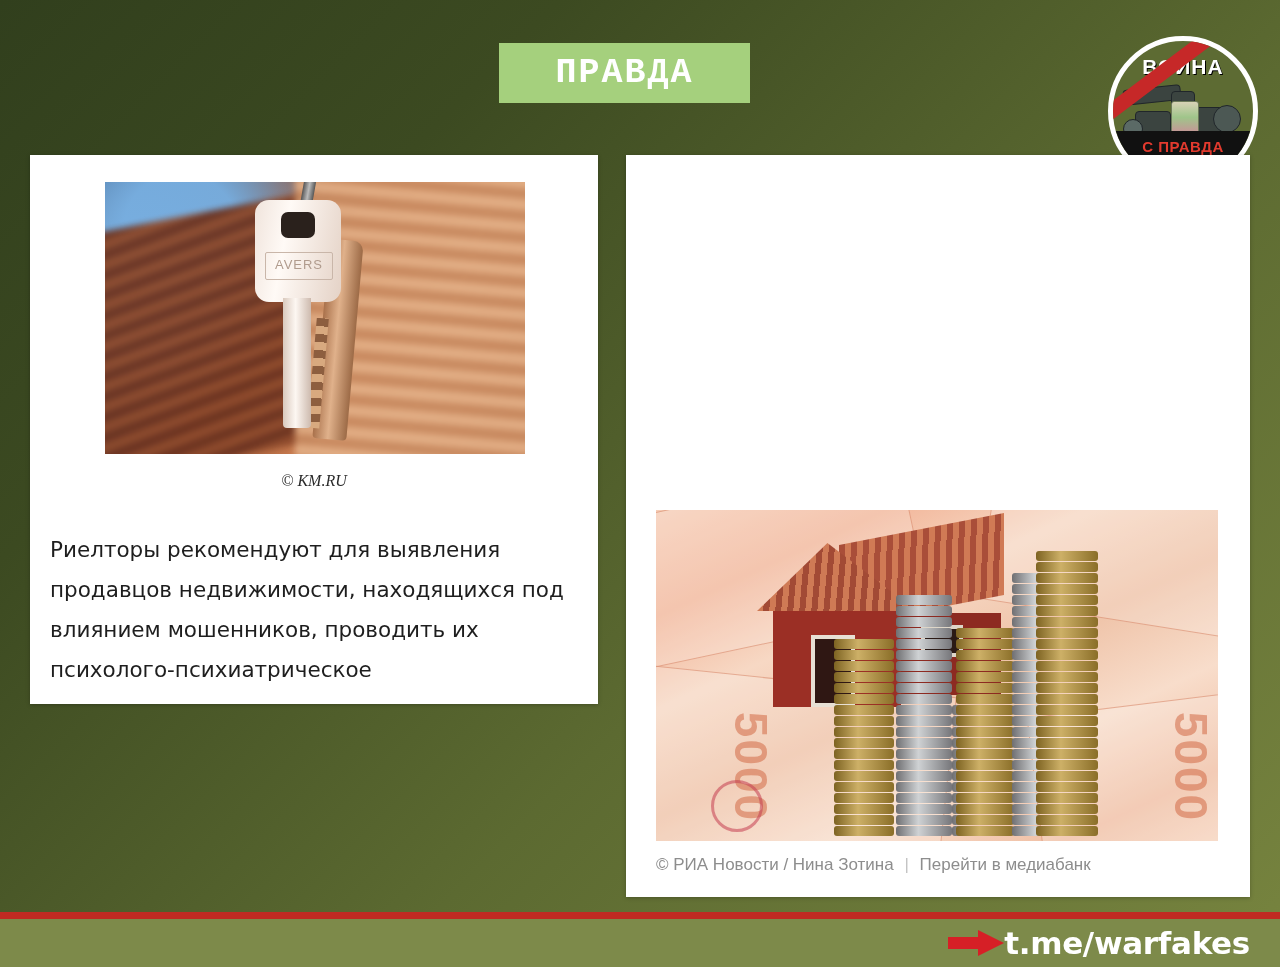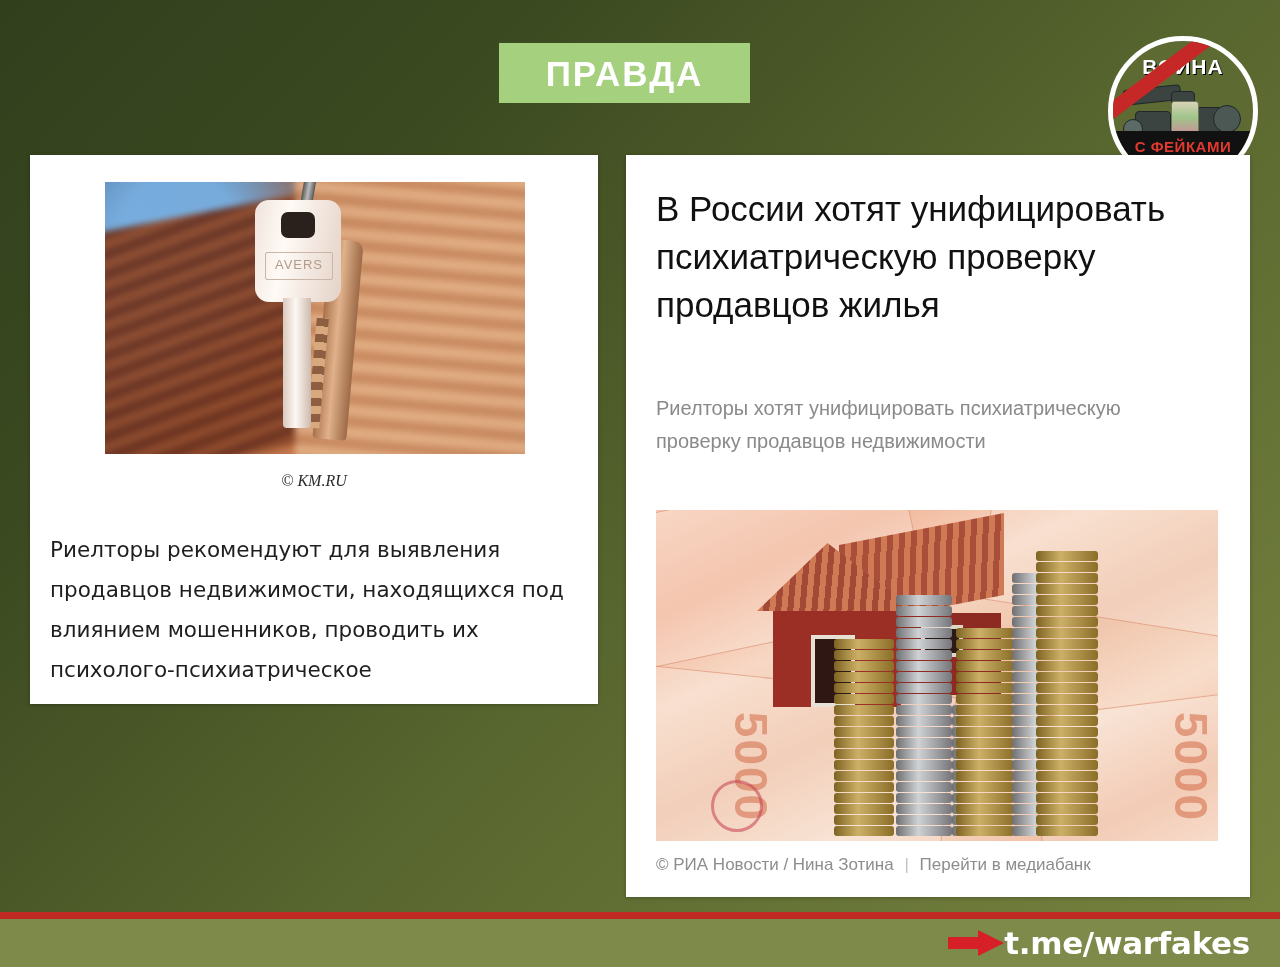--- a/index.html
+++ b/index.html
@@ -15,21 +15,21 @@
   }
 
   
   #banner{
     position:absolute;left:499px;top:43px;width:251px;height:60px;
     background:#a5d07d;
     display:flex;align-items:center;justify-content:center;
   }
   #banner .label{
     color:#ffffff;font-weight:bold;font-size:35px;letter-spacing:2px;
-    font-family:Liberation Sans, sans-serif;line-height:1;
+    font-family:Liberation Mono, monospace;line-height:1;
   }
 
   
   #logo{
     position:absolute;right:22px;top:36px;width:150px;height:150px;
     border-radius:50%;
     background:#5d6b33;
     border:5px solid #ffffff;
     box-sizing:border-box;
     overflow:hidden;
@@ -273,21 +273,21 @@
       <div class="cam c1"></div>
       <div class="cam c2"></div>
       <div class="cam c3"></div>
       <div class="cam c4"></div>
       <div class="cam lens"></div>
       <div class="cam lens2"></div>
     </div>
     <div class="tube"></div>
     <div class="slash"></div>
     <div class="blackbar"></div>
-    <div class="fakes">С ФЕЙКАМИ</div>
+    <div class="fakes">С ПРАВДА</div>
   </div>
 
   <div id="card-left" class="card">
     <div id="key-photo">
       <div class="bldgA"></div>
       <div class="bldgB"></div>
       <div class="bldgC"></div>
       <div class="ring"></div>
       <div class="key2">
         <div class="blade"></div>
@@ -298,22 +298,20 @@
         <div class="hole"></div>
         <div class="brand">AVERS</div>
         <div class="blade"></div>
       </div>
     </div>
     <div id="caption-left">© KM.RU</div>
     <div id="body-left">Риелторы рекомендуют для выявления продавцов недвижимости, находящихся под влиянием мошенников, проводить их психолого-психиатрическое освидетельствование непосредственно перед подписанием договора. С предложением разработать унифицированные критерии проведения такой экспертизы намерена обратиться в Минздрав РФ Гильдия риелторов Москвы,</div>
   </div>
 
   <div id="card-right" class="card">
-    <h1 id="headline-right">В России хотят унифицировать психиатрическую проверку продавцов жилья</h1>
-    <div id="sub-right">Риелторы хотят унифицировать психиатрическую проверку продавцов недвижимости</div>
 
     <div id="money-photo">
       <div class="note n1"></div>
       <div class="note n2"></div>
       <div class="note n3"></div>
       <div class="note n4"></div>
       <div class="bignum bn1">5000</div>
       <div class="bignum bn2">5000</div>
       <div class="seal"></div>
       <div class="house">

